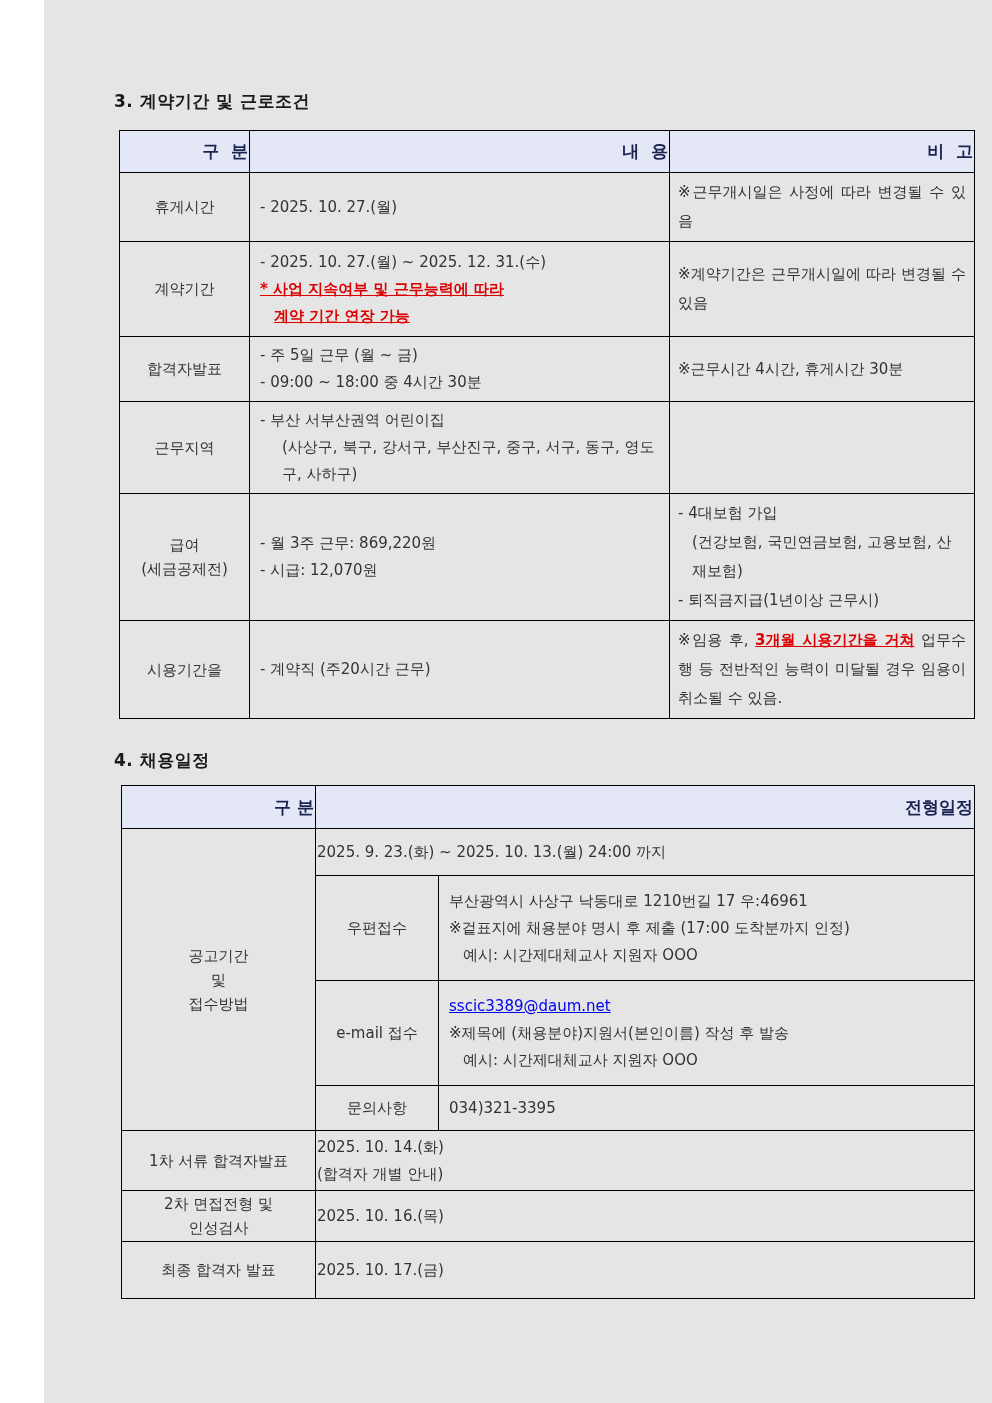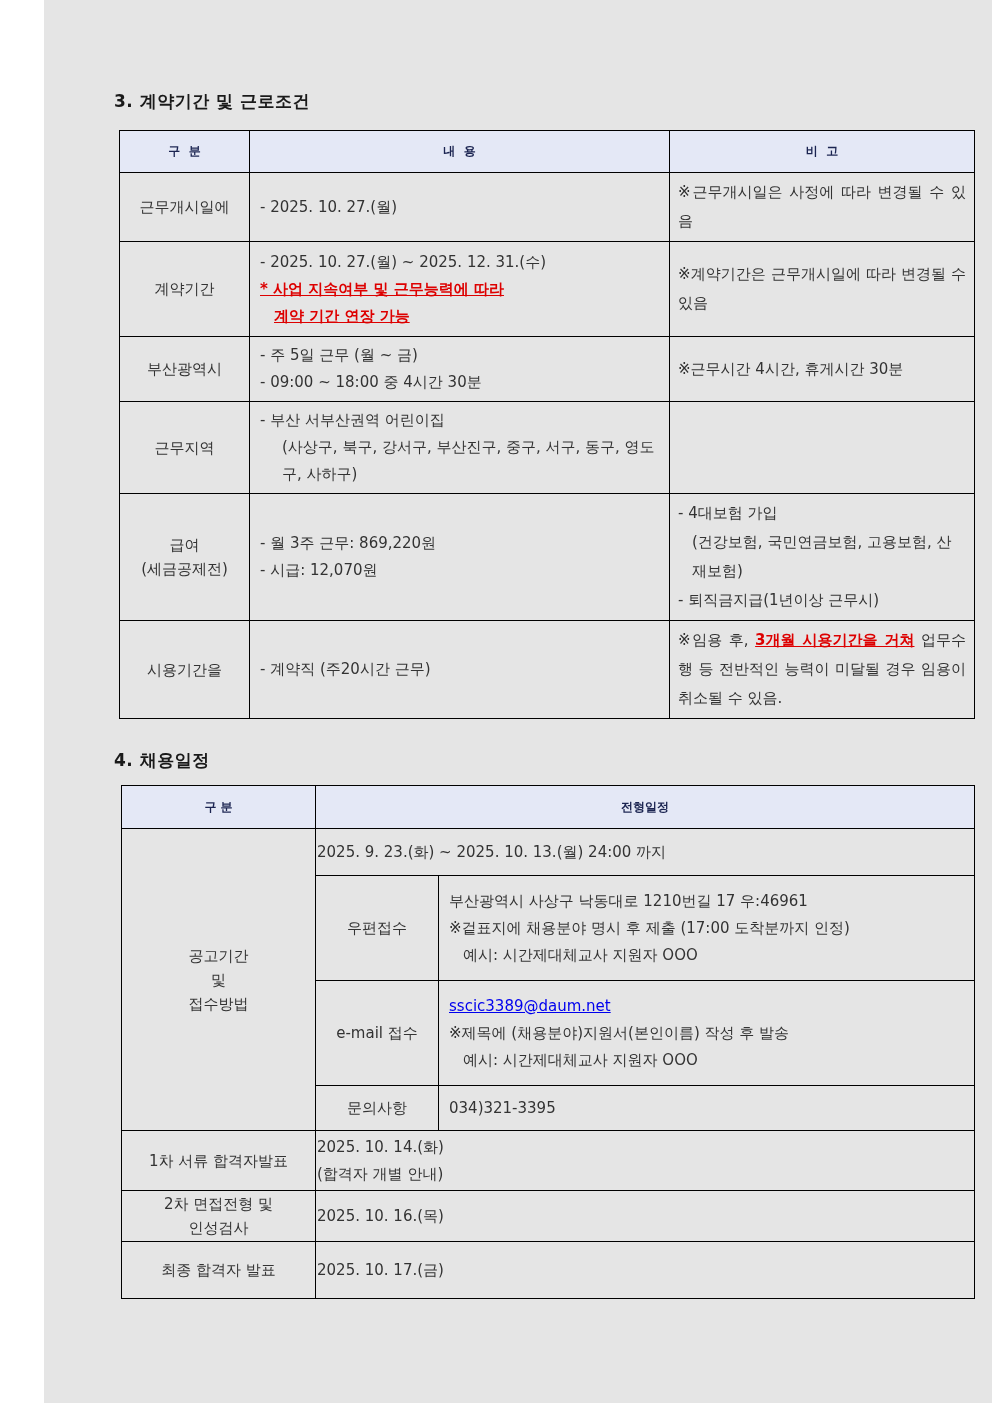--- a/index.html
+++ b/index.html
@@ -15,21 +15,21 @@
     font-size:17px; font-weight:bold; color:#1a1a1a;
     letter-spacing:0.5px;
   }
   #sec3-title { top:90px; }
   #sec4-title { top:749px; }
 
   table { border-collapse:collapse; table-layout:fixed; }
   td, th { border:1.5px solid #000000; font-size:15px; overflow:hidden; }
   th {
     background:#e4e8f6; color:#1b2451;
-    font-weight:bold; font-size:12px; text-align:center;
+    font-weight:bold; font-size:17px; text-align:right;
   }
   .pre { white-space:pre; }
 
   #contract-table { position:absolute; left:75px; top:130px; width:855px; }
   #schedule-table { position:absolute; left:77px; top:785px; width:853px; }
 
   .label-cell { text-align:center; vertical-align:middle; line-height:24px; }
   .content-cell { text-align:left; vertical-align:middle; padding:5px 8px 5px 10px; line-height:27px; }
   .note-cell  { text-align:justify; vertical-align:middle; padding:5px 8px; line-height:29px; word-break:break-all; }
   .value-cell { text-align:left; vertical-align:middle; line-height:27px; }
@@ -56,39 +56,39 @@
         <col style="width:305px">
     </colgroup>
     <tbody>
         <tr style="height:42px">
       <th><span class="pre">구  분</span></th>
       <th><span class="pre">내  용</span></th>
       <th><span class="pre">비  고</span></th>
     </tr>
 
     <tr style="height:56px">
-      <td class="label-cell">근무개시일에</td>
+      <td class="label-cell">휴게시간</td>
       <td class="content-cell">
         <span class="line">- 2025. 10. 27.(월)</span>
       </td>
       <td class="note-cell">※근무개시일은 사정에 따라 변경될 수 있음</td>
     </tr>
 
     <tr style="height:95px">
       <td class="label-cell">계약기간</td>
       <td class="content-cell">
         <span class="line">- 2025. 10. 27.(월) ~ 2025. 12. 31.(수)</span>
         <span class="line red">* 사업 지속여부 및 근무능력에 따라</span>
         <span class="line red indent-sm">계약 기간 연장 가능</span>
       </td>
       <td class="note-cell">※계약기간은 근무개시일에 따라 변경될 수 있음</td>
     </tr>
 
     <tr style="height:56px">
-      <td class="label-cell">부산광역시</td>
+      <td class="label-cell">합격자발표</td>
       <td class="content-cell">
         <span class="line">- 주 5일 근무 (월 ~ 금)</span>
         <span class="line">- 09:00 ~ 18:00 중 4시간 30분</span>
       </td>
       <td class="note-cell">※근무시간 4시간, 휴게시간 30분</td>
     </tr>
 
     <tr style="height:91px">
       <td class="label-cell">근무지역</td>
       <td class="content-cell">

